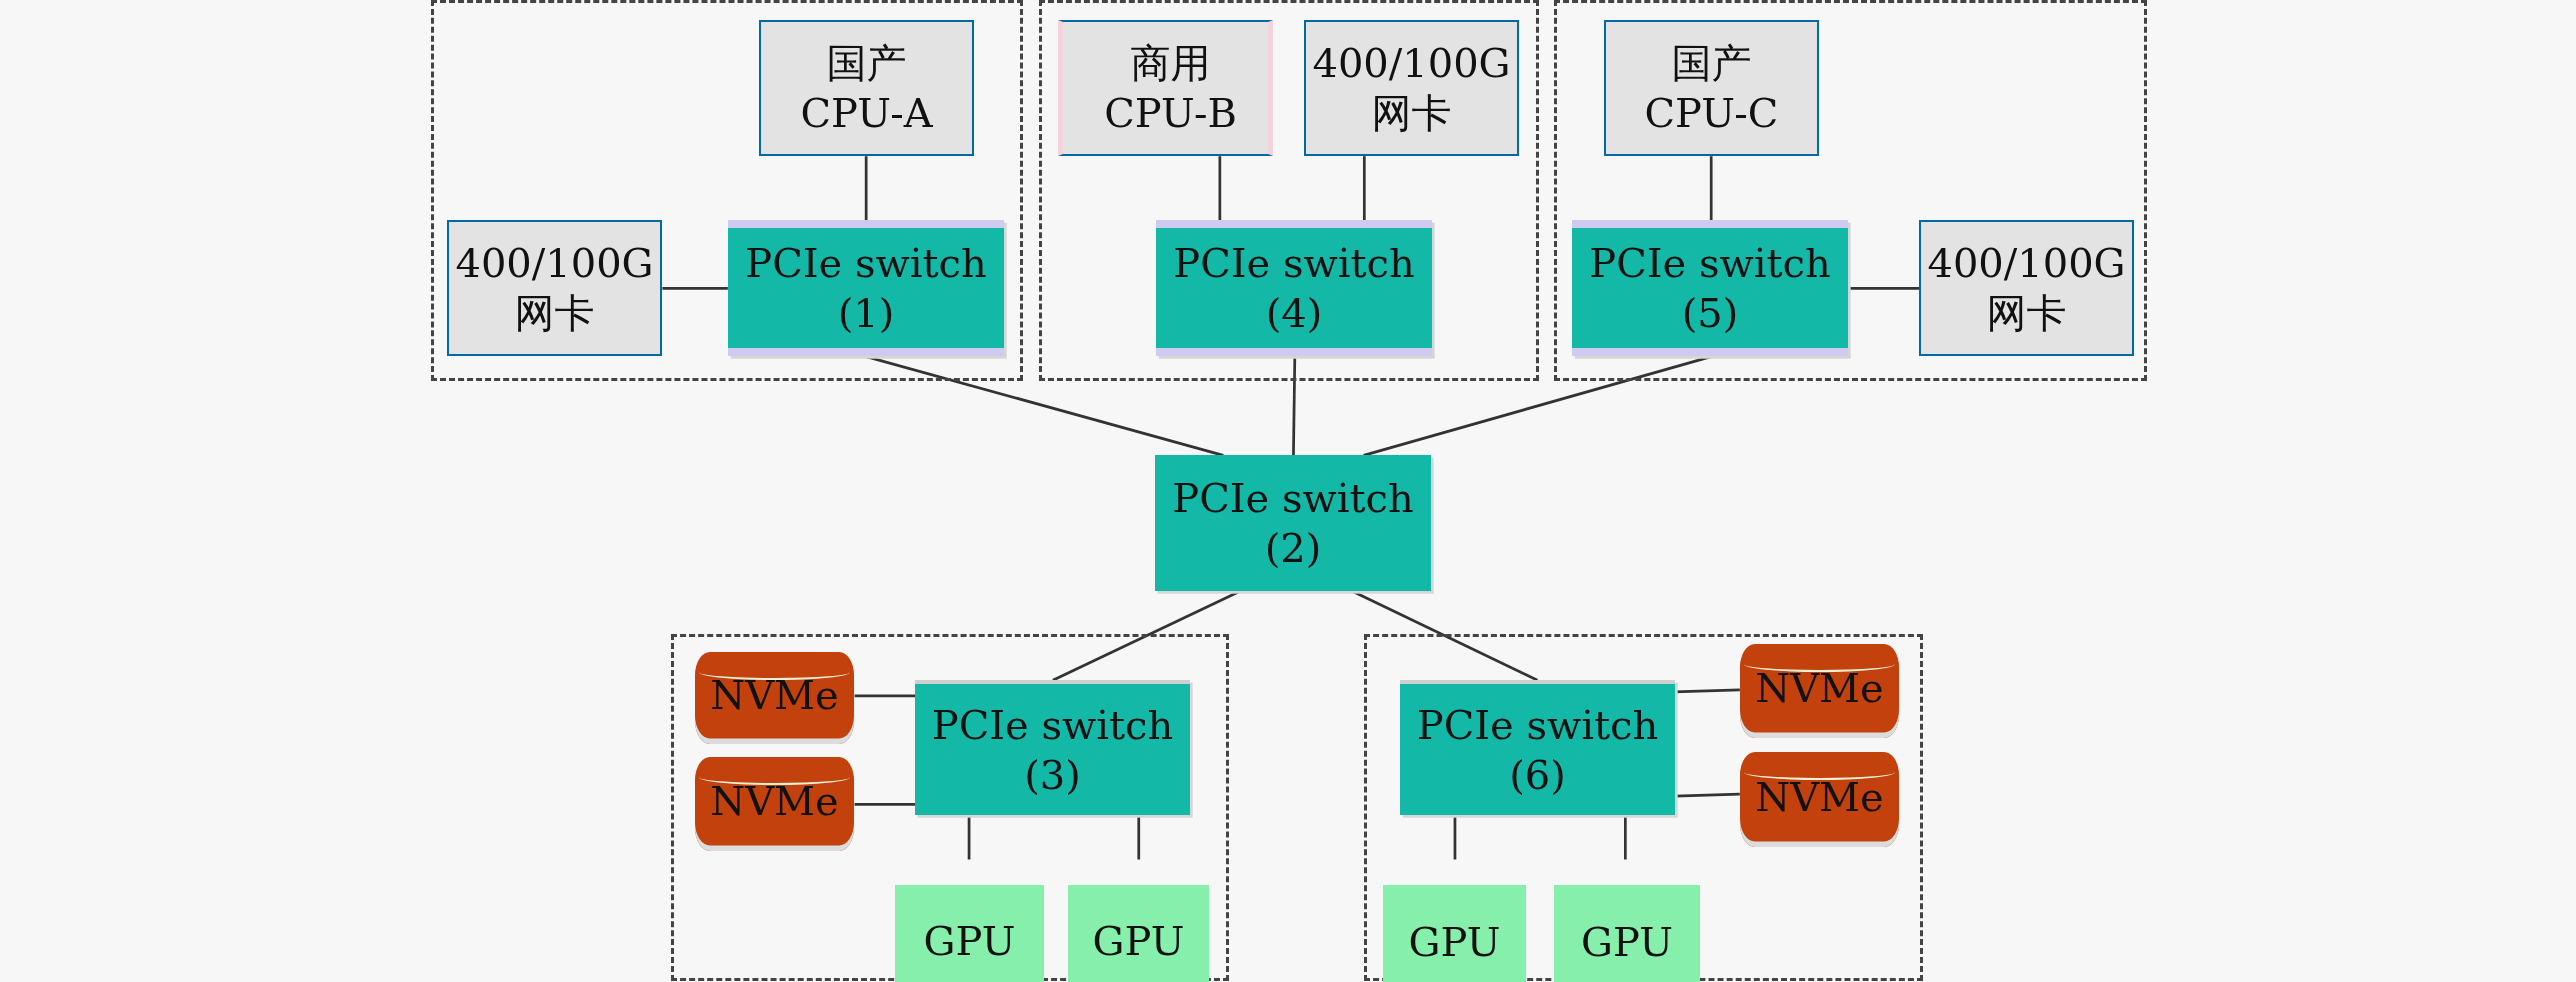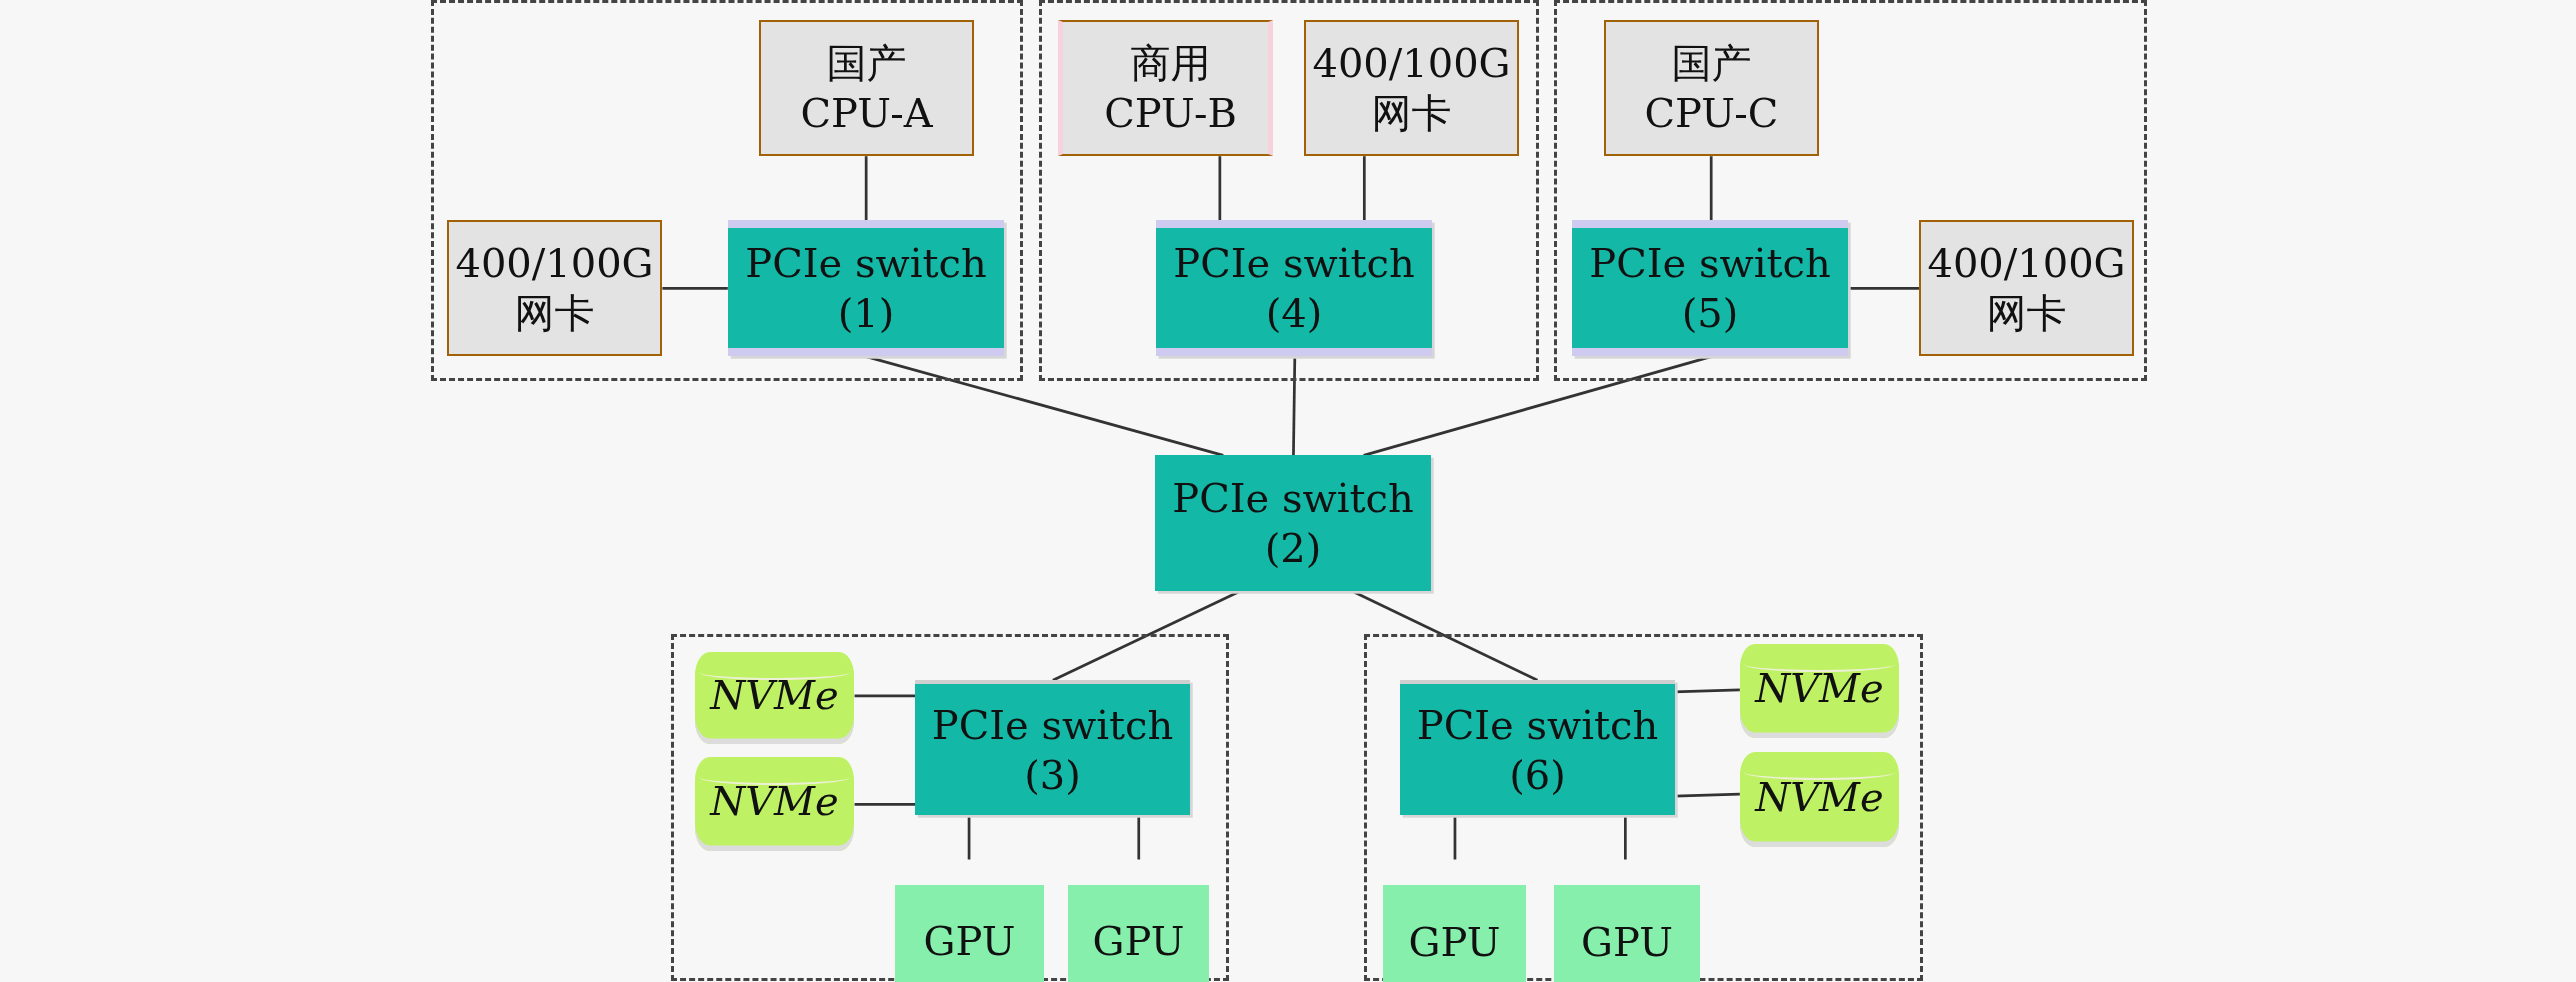--- a/index.html
+++ b/index.html
@@ -5,26 +5,26 @@
   html, body { margin:0; padding:0; }
   body { width:2576px; height:983px; background:#f7f7f7; position:relative; overflow:hidden;
          font-family:"DejaVu Serif","Liberation Serif",serif; color:#111; }
   svg.wires { position:absolute; left:0; top:0; }
   .group { position:absolute; box-sizing:border-box; border:3.4px dashed #444;
            border-style:dashed; }
   .group::after { content:""; position:absolute; inset:-3.4px; }
   .box { position:absolute; box-sizing:border-box; display:flex; flex-direction:column;
          align-items:center; justify-content:center; text-align:center; line-height:1.25;
          font-size:40px; }
-  .cpu, .nic { background:#e3e3e3; border:2px solid #a16207; }
+  .cpu, .nic { background:#e3e3e3; border:2px solid #0369a1; }
   .cpu.b { border-left:5.5px solid #f6d3dc; border-right:5.5px solid #f6d3dc; }
   .switch { background:#14b8a6; border-top:8.2px solid #cfcaf0; border-bottom:8.2px solid #cfcaf0;
             box-shadow:2.7px 2.7px 0 #d6d6d6; }
   .gpu { background:#86efac;margin-top:26px; }
-  .nvme { background:#bef264; border-radius:15px / 23px; box-shadow:0 -5.5px 0 #dcdcdc inset;font-style:italic; }
+  .nvme { background:#c2410c; border-radius:15px / 23px; box-shadow:0 -5.5px 0 #dcdcdc inset; }
   .nvme::before { content:""; position:absolute; left:4.1px; right:4.1px; top:12.3px; height:13.6px;
                   border-bottom:2.7px solid #eef0d6; border-radius:0 0 50% 50%; }
   .nvme span { position:relative; top:-2.7px; }
 </style>
 </head>
 <body>
 
 <svg class="wires" width="2576" height="983" viewBox="0 0 3780 1442">
   <g stroke="#333" stroke-width="4" fill="none">
     <line x1="1271" y1="229" x2="1271" y2="323"></line>

